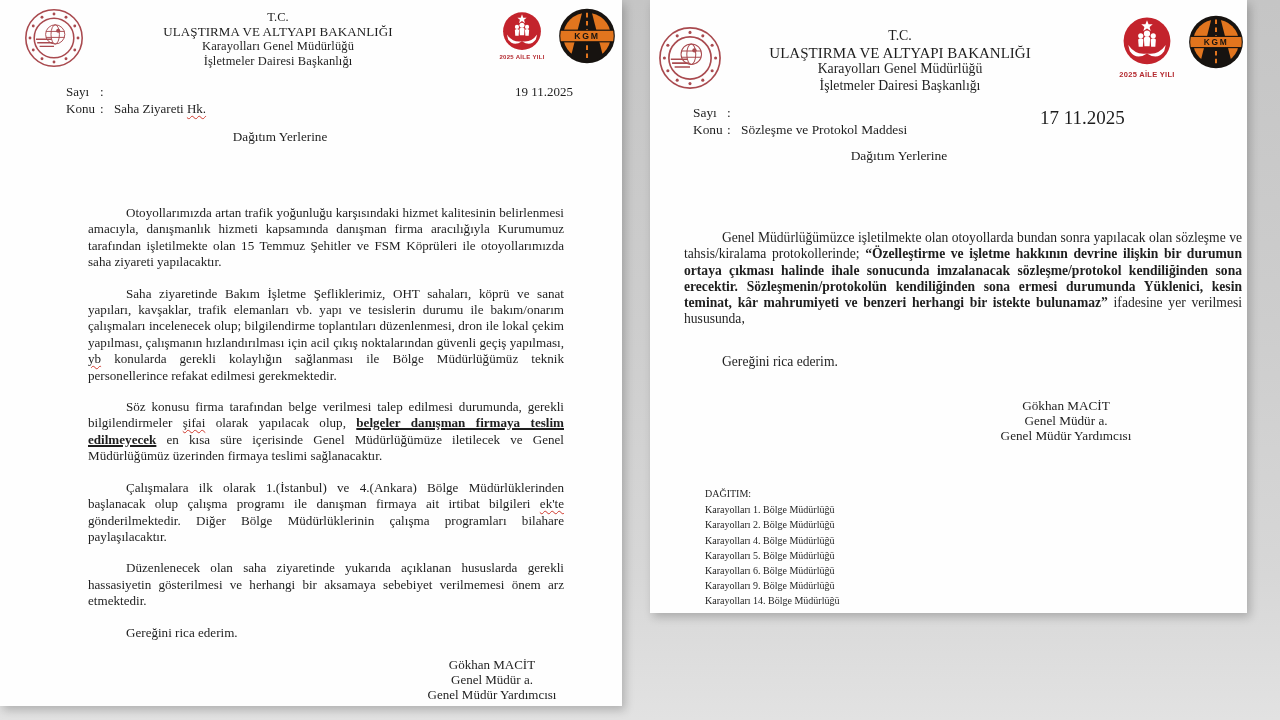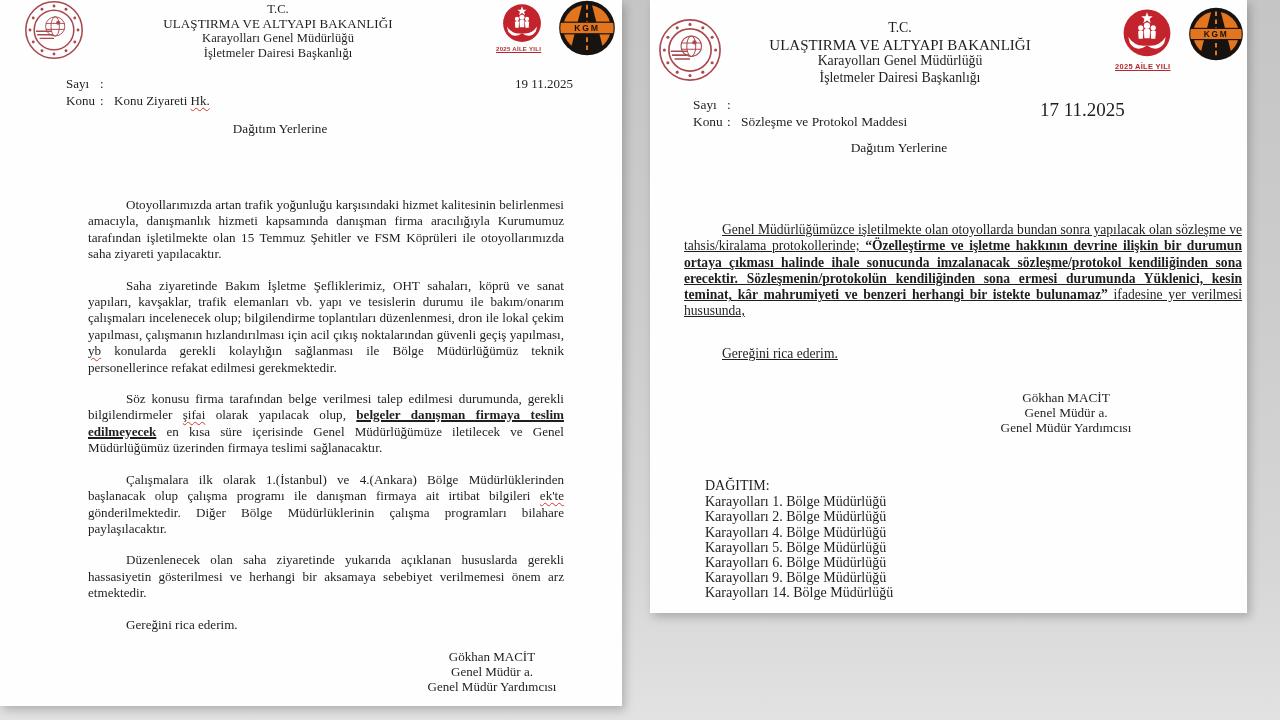--- a/index.html
+++ b/index.html
@@ -7,21 +7,21 @@
     width:1280px;height:720px;overflow:hidden;position:relative;
     background:linear-gradient(180deg,#c5c5c5 0%,#cdcdcd 45%,#d7d7d7 80%,#e2e2e2 100%);
     font-family:"Liberation Serif","DejaVu Serif",serif;
     color:#1e1e1e;
     -webkit-font-smoothing:antialiased;
   }
   .page{position:absolute;background:#fefefe;box-shadow:3px 4px 9px rgba(0,0,0,.22);}
   #page-left{left:0;top:0;width:622px;height:706px;}
   #page-right{left:650px;top:0;width:597px;height:613px;}
 
-  .abs{position:absolute;}
+  .abs{position:absolute;margin-top:8px;}
   .center{text-align:center;}
   .hdr{line-height:14.5px;font-size:12.5px;letter-spacing:.1px;}
   .hdr .caps{font-size:13px;}
   .hdr-r{line-height:16.5px;font-size:13.8px;}
   .hdr-r .caps{font-size:15px;}
 
   .meta{font-size:13px;line-height:16.5px;white-space:nowrap;}
   .meta .lbl{display:inline-block;width:34px;}
   .meta .col{display:inline-block;width:14px;}
   .date{font-size:13px;text-align:left;}
@@ -33,24 +33,24 @@
   .bodytext-r{font-size:13.6px;line-height:16.3px;}
   .closing{text-indent:38px;text-align:left;}
 
   .seg-b{font-weight:bold;}
   .seg-bu{font-weight:bold;text-decoration:underline;text-decoration-thickness:1.5px;}
   .seg-sp{text-decoration-line:underline;text-decoration-style:wavy;text-decoration-color:#cf3a2e;text-decoration-thickness:1px;text-underline-offset:2px;}
 
   .sig{font-size:13px;line-height:14.8px;}
   .sig-r{font-size:13.2px;line-height:15px;}
 
-  .dist{font-size:14px;line-height:15.2px;}
+  .dist{font-size:10px;line-height:15.2px;}
   .dist .dist-label{margin-bottom:1px;}
 
-  .logo-caption{color:#b3282e;font-weight:bold;font-family:"Liberation Sans",sans-serif;text-align:left;letter-spacing:.3px;text-decoration:underline;}
+  .logo-caption{color:#b3282e;font-weight:bold;font-family:"Liberation Sans",sans-serif;text-align:center;letter-spacing:.3px;}
   .cap-l{font-size:6px;margin-top:1px;}
   .cap-r{font-size:7.5px;margin-top:2px;}
 </style>
 </head>
 <body>
 
 <div class="page" id="page-left">
 
   <div class="abs" style="left:24px;top:0px;width:60px;height:60px;">
     <svg width="60" height="60" viewBox="0 0 100 100">
@@ -121,21 +121,21 @@
         <line x1="50" y1="8" x2="50" y2="90" stroke="#e2751e" stroke-width="3.5" stroke-dasharray="8 6"></line>
         <rect x="2" y="38" width="96" height="20" fill="#e2751e"></rect>
         <rect x="2" y="38" width="96" height="20" fill="none" stroke="#171310" stroke-width="2"></rect>
         <text x="50" y="53.5" text-anchor="middle" font-family="Liberation Sans, sans-serif" font-size="15" font-weight="bold" fill="#171310" letter-spacing="3">KGM</text>
       </g>
     </svg>
   </div>
 
   <div class="abs meta" style="left:66px;top:76px;">
     <div><span class="lbl">Sayı</span><span class="col">:</span><span></span></div>
-    <div><span class="lbl">Konu</span><span class="col">:</span><span><span>Konu Ziyareti </span><span class="seg-sp">Hk.</span></span></div>
+    <div><span class="lbl">Konu</span><span class="col">:</span><span><span>Saha Ziyareti </span><span class="seg-sp">Hk.</span></span></div>
   </div>
 
   <div class="abs date" style="left:515px;top:76px;width:92px;">19 11.2025</div>
 
   <div class="abs center recipient" style="left:180px;top:121px;width:200px;">Dağıtım Yerlerine</div>
 
   <div class="abs bodytext bodytext-l" style="left:88px;top:197px;width:476px;">
     <p><span>Otoyollarımızda artan trafik yoğunluğu karşısındaki hizmet kalitesinin belirlenmesi amacıyla, danışmanlık hizmeti kapsamında danışman firma aracılığıyla Kurumumuz tarafından işletilmekte olan 15 Temmuz Şehitler ve FSM Köprüleri ile otoyollarımızda saha ziyareti yapılacaktır.</span></p>
     <p><span>Saha ziyaretinde Bakım İşletme Şefliklerimiz, OHT sahaları, köprü ve sanat yapıları, kavşaklar, trafik elemanları vb. yapı ve tesislerin durumu ile bakım/onarım çalışmaları incelenecek olup; bilgilendirme toplantıları düzenlenmesi, dron ile lokal çekim yapılması, çalışmanın hızlandırılması için acil çıkış noktalarından güvenli geçiş yapılması, </span><span class="seg-sp">yb</span><span> konularda gerekli kolaylığın sağlanması ile Bölge Müdürlüğümüz teknik personellerince refakat edilmesi gerekmektedir.</span></p>
     <p><span>Söz konusu firma tarafından belge verilmesi talep edilmesi durumunda, gerekli bilgilendirmeler </span><span class="seg-sp">şifai</span><span> olarak yapılacak olup, </span><span class="seg-bu">belgeler danışman firmaya teslim edilmeyecek</span><span> en kısa süre içerisinde Genel Müdürlüğümüze iletilecek ve Genel Müdürlüğümüz üzerinden firmaya teslimi sağlanacaktır.</span></p>
@@ -229,21 +229,21 @@
 
   <div class="abs meta" style="left:43px;top:96px;font-size:13.4px;line-height:17px;">
     <div><span class="lbl">Sayı</span><span class="col">:</span><span></span></div>
     <div><span class="lbl">Konu</span><span class="col">:</span><span>Sözleşme ve Protokol Maddesi</span></div>
   </div>
 
   <div class="abs date" style="left:390px;top:99px;width:92px;font-size:19px;">17 11.2025</div>
 
   <div class="abs center recipient" style="left:149px;top:140px;width:200px;font-size:13.5px;">Dağıtım Yerlerine</div>
 
-  <div class="abs bodytext bodytext-r" style="left:34px;top:222px;width:558px;text-decoration:underline;">
+  <div class="abs bodytext bodytext-r" style="left:34px;top:222px;width:558px;">
     <p><span>Genel Müdürlüğümüzce işletilmekte olan otoyollarda bundan sonra yapılacak olan sözleşme ve tahsis/kiralama protokollerinde; </span><span class="seg-b">“Özelleştirme ve işletme hakkının devrine ilişkin bir durumun ortaya çıkması halinde ihale sonucunda imzalanacak sözleşme/protokol kendiliğinden sona erecektir. Sözleşmenin/protokolün kendiliğinden sona ermesi durumunda Yüklenici, kesin teminat, kâr mahrumiyeti ve benzeri herhangi bir istekte bulunamaz”</span><span> ifadesine yer verilmesi hususunda,</span></p>
     <p class="closing" style="margin-top:26px;">Gereğini rica ederim.</p>
   </div>
 
   <div class="abs center sig-r" style="left:316px;top:390px;width:200px;">
     <div>Gökhan MACİT</div>
     <div>Genel Müdür a.</div>
     <div>Genel Müdür Yardımcısı</div>
   </div>
 

